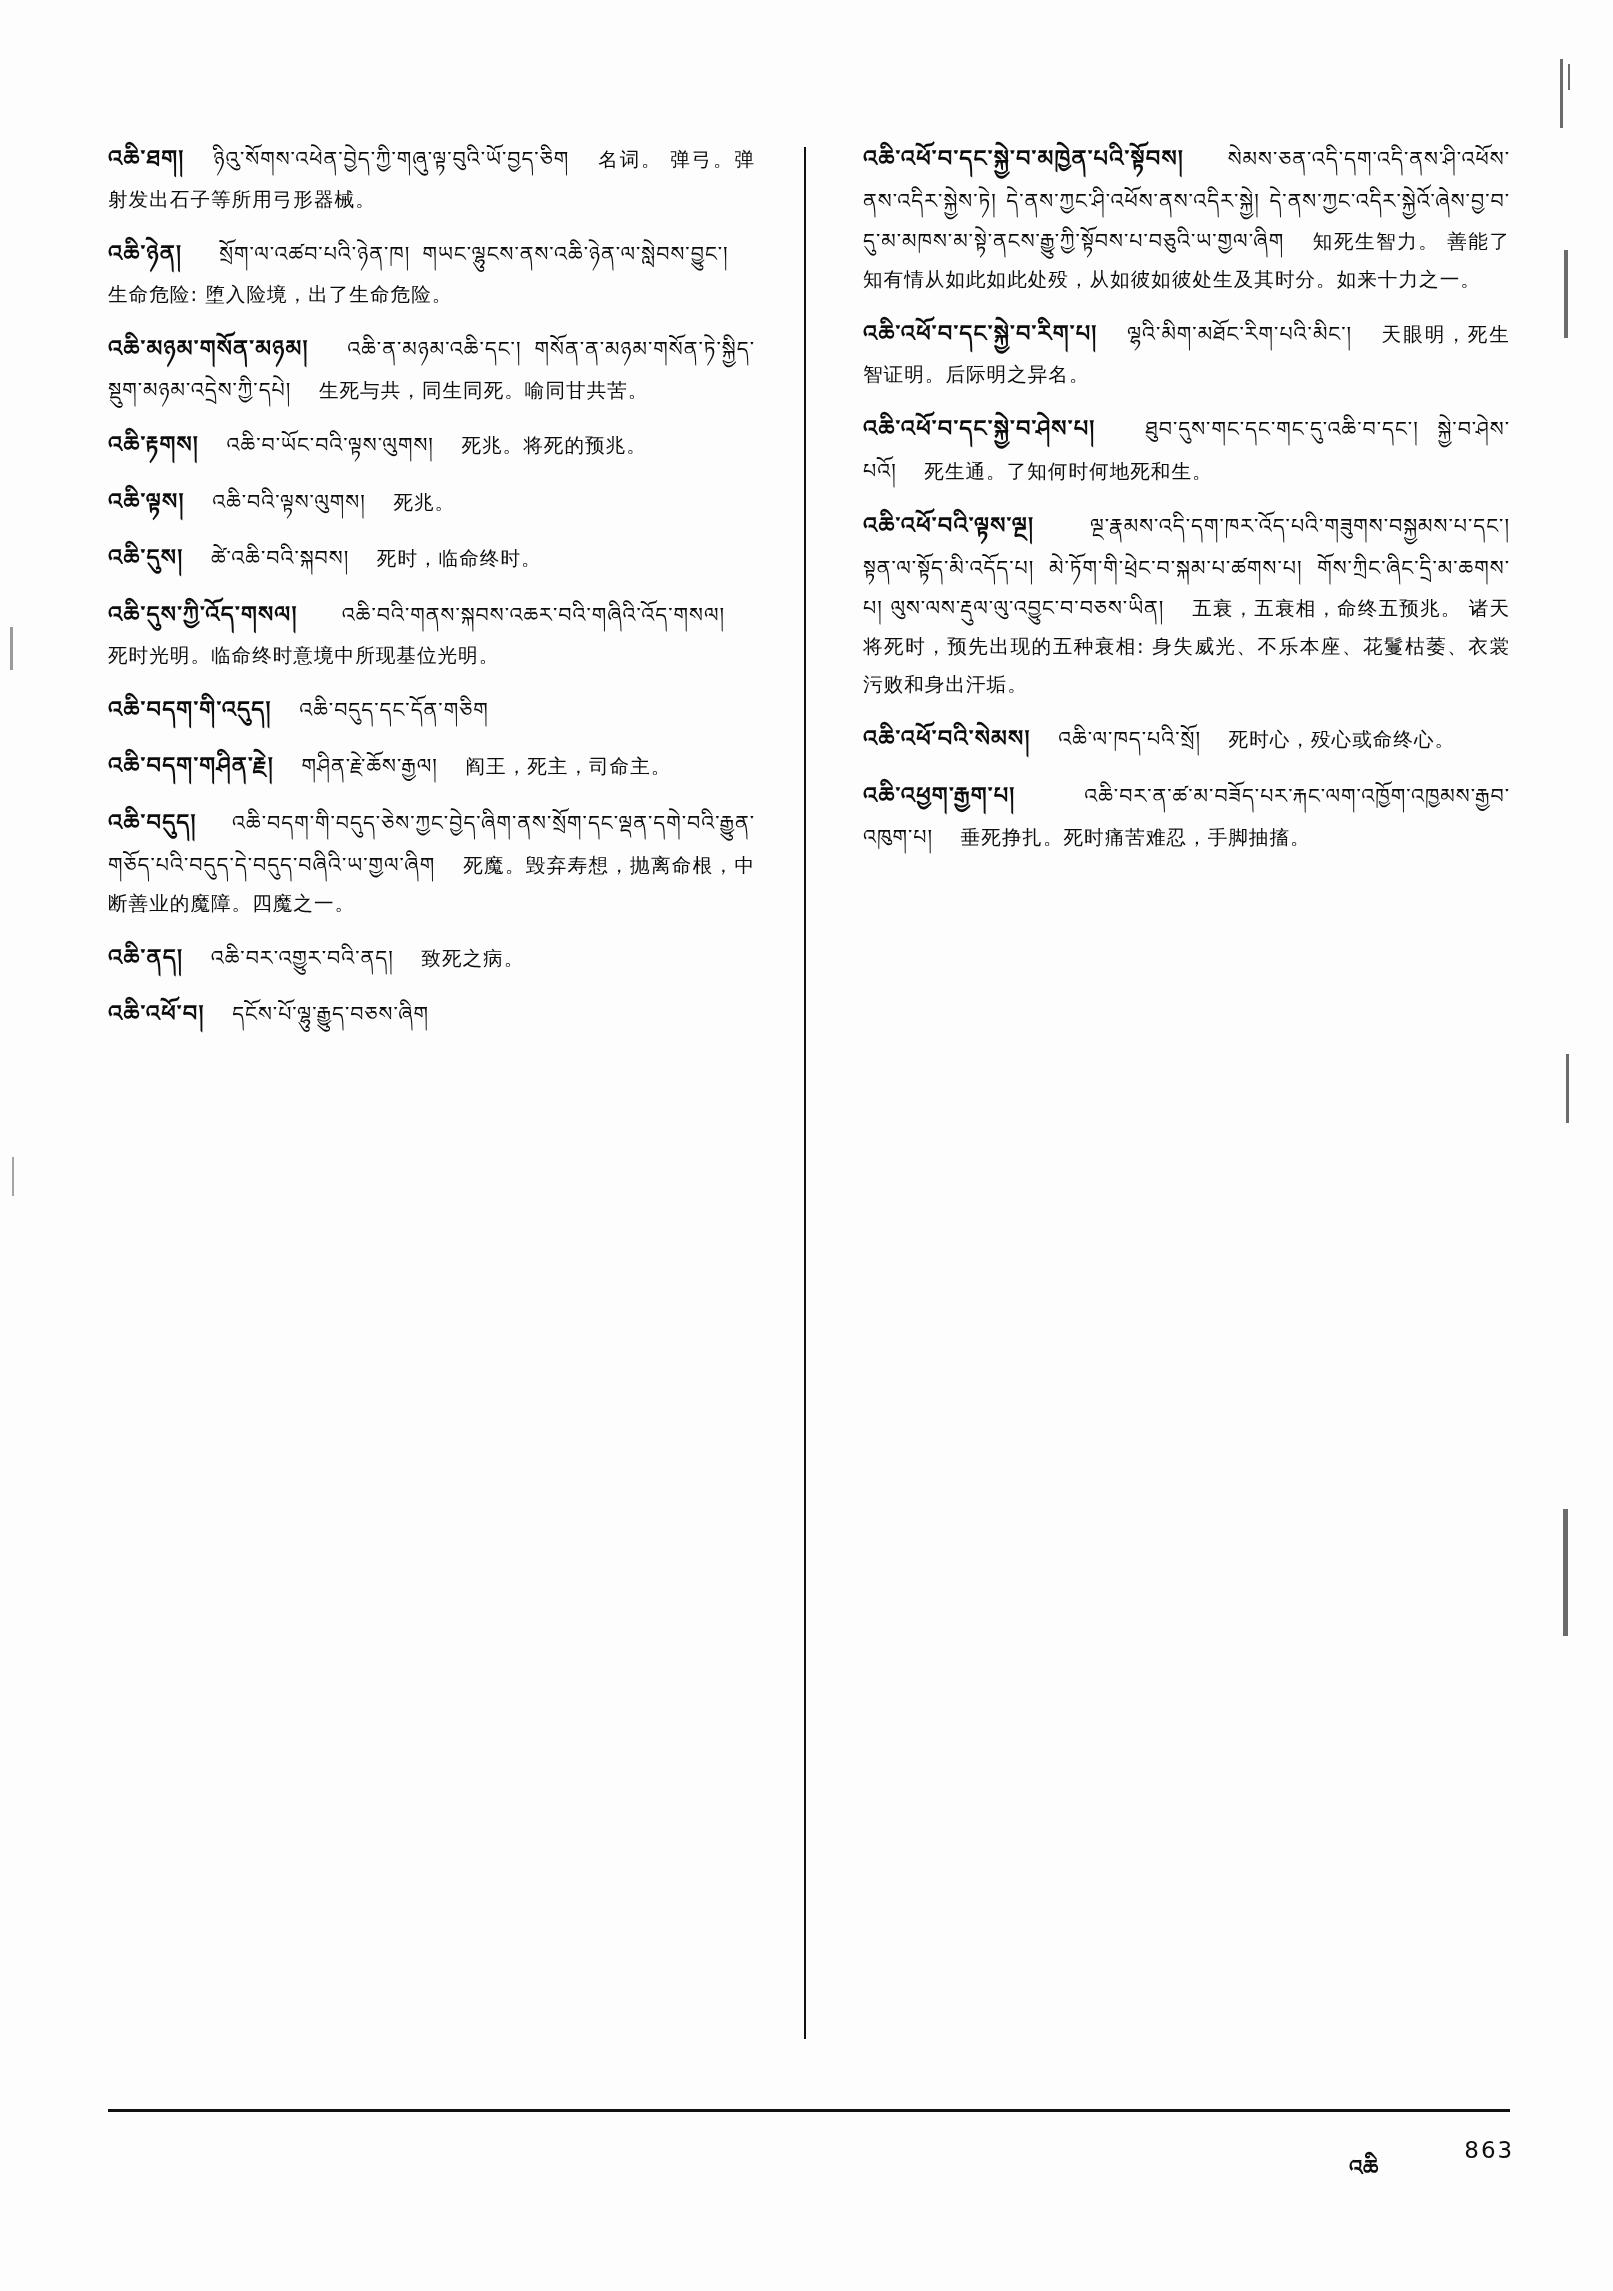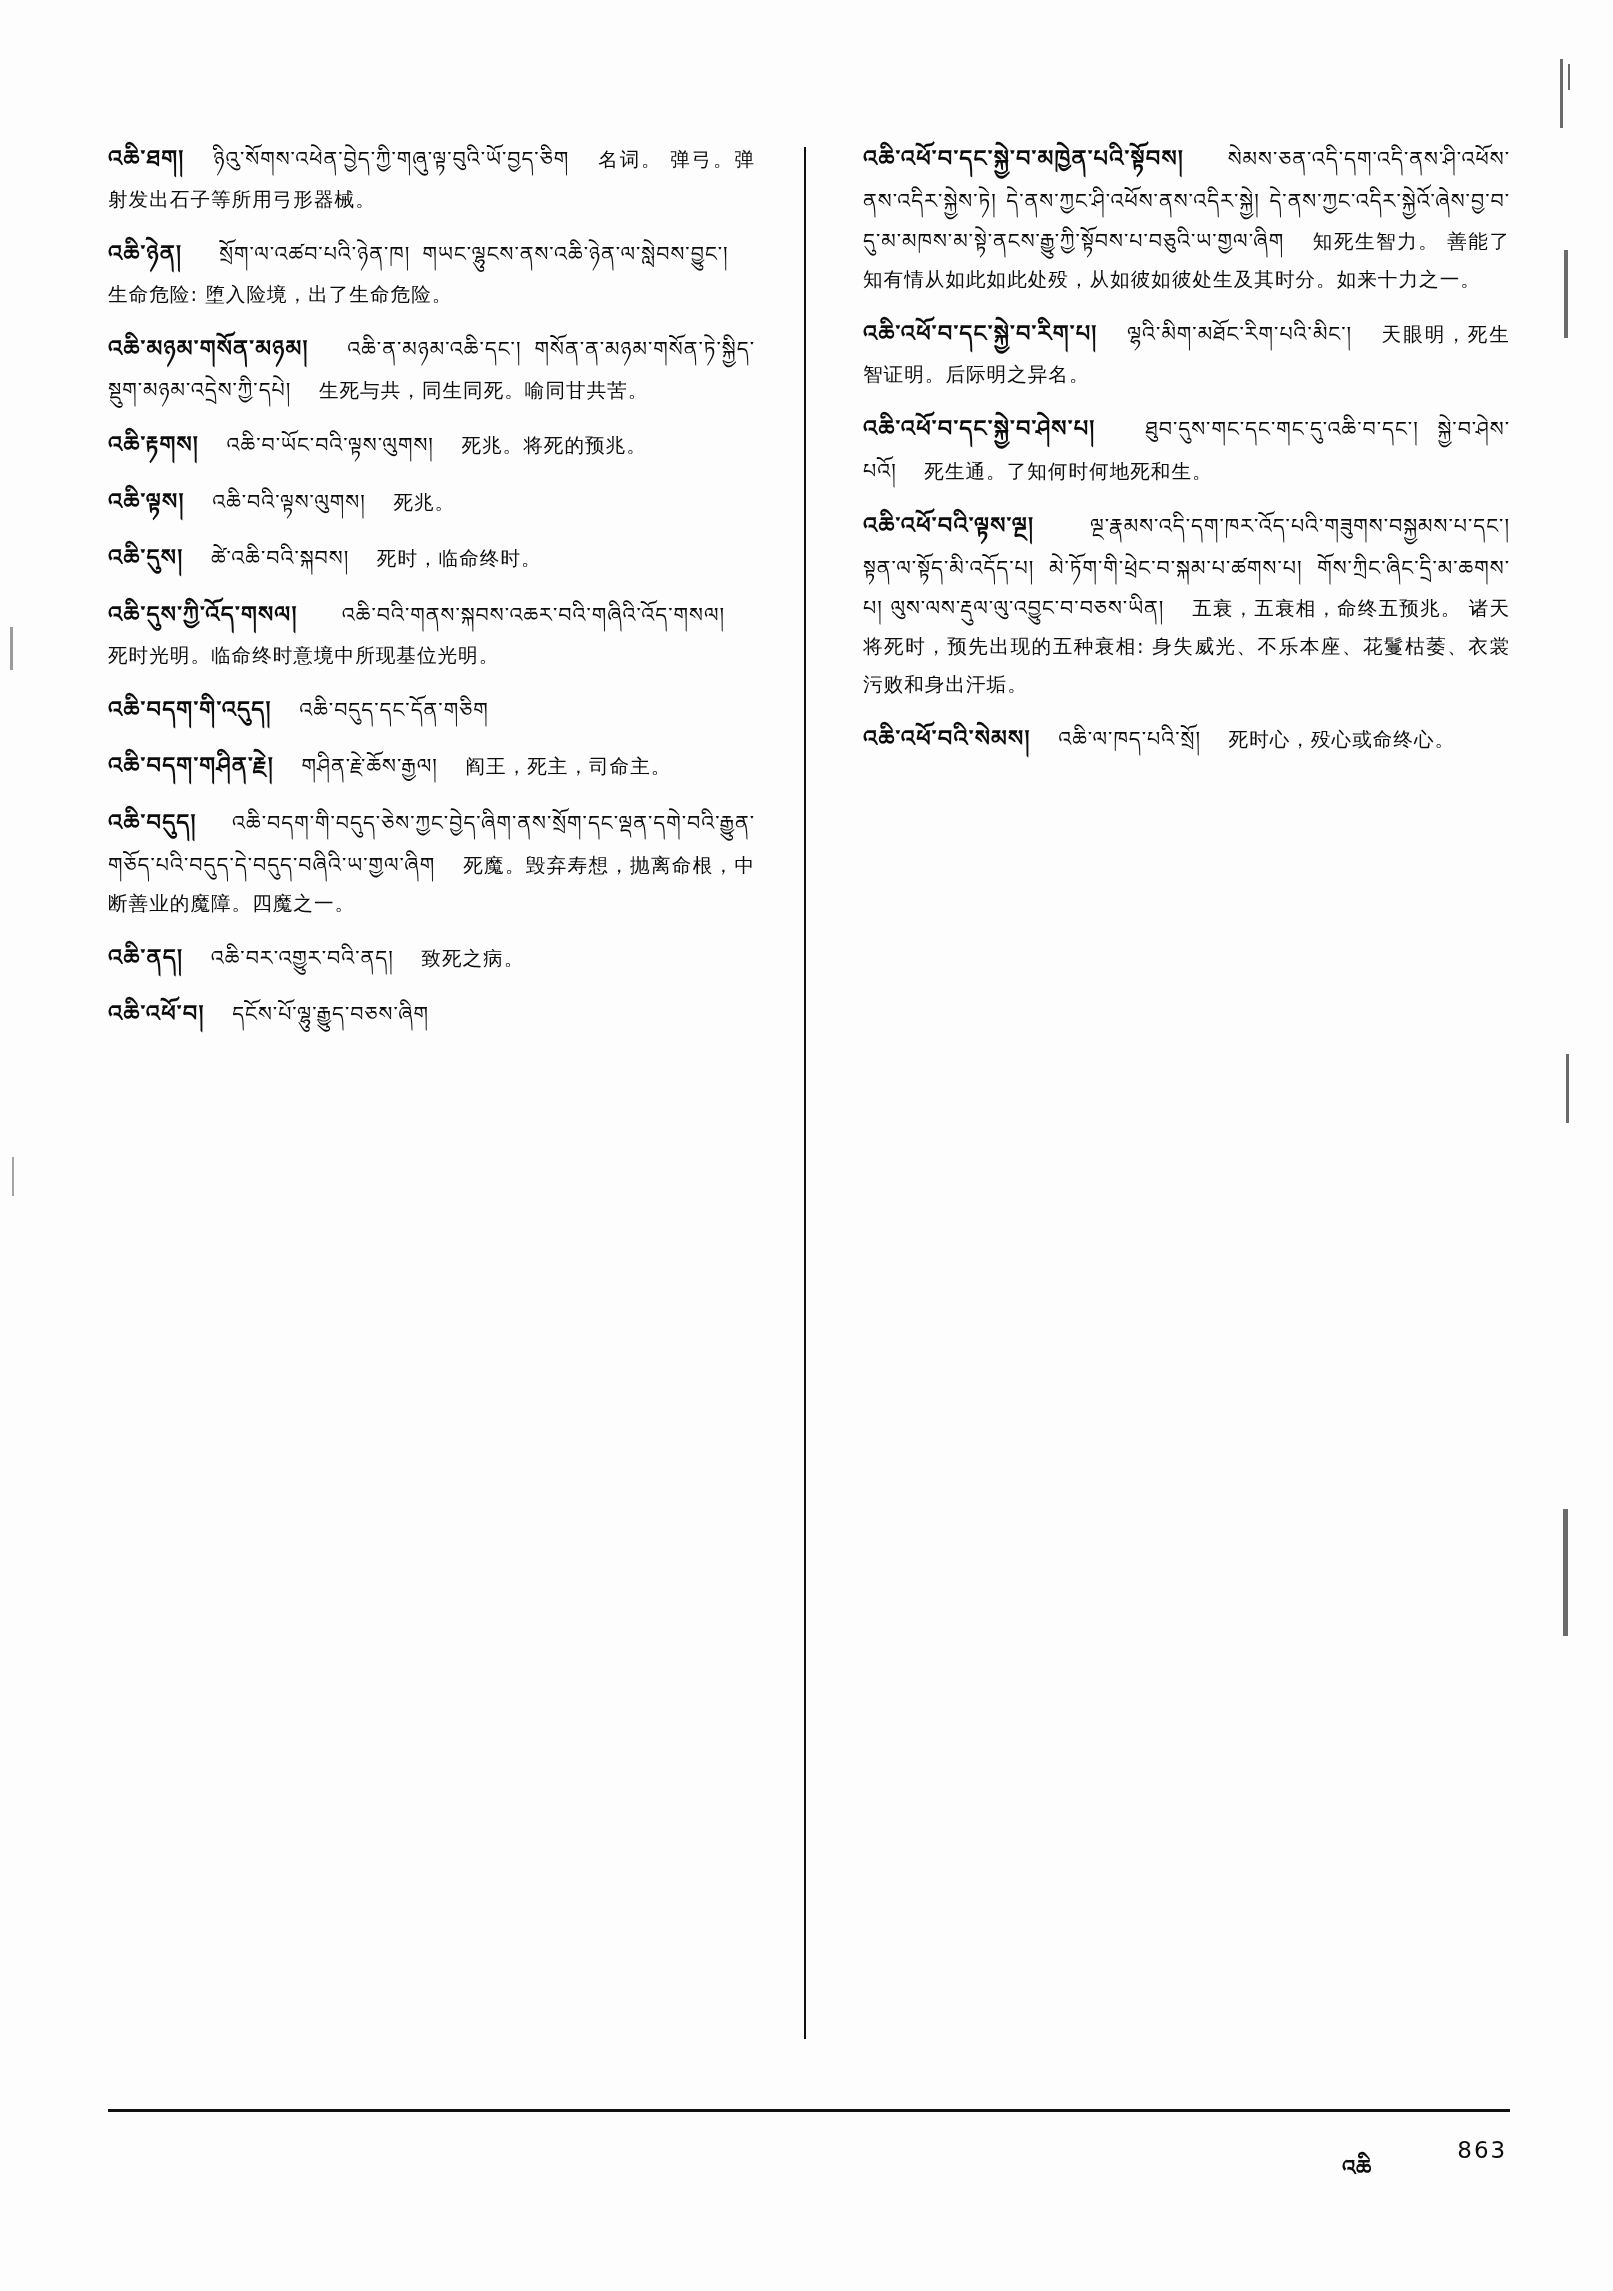--- a/index.html
+++ b/index.html
@@ -75,21 +75,21 @@
   }
 
   .bottom-rule{
     position:absolute;
     left:108px;top:2109px;
     width:1402px;height:2.9px;
     background:#111;
   }
   .footer{
     position:absolute;
-    left:117px;top:2137px;
+    left:124px;top:2137px;
     width:1402px;
     height:59px;
   }
   .folio-tib{
     position:absolute;right:147px;top:5.9px;
     font-size:21.6px;font-weight:700;
   }
   .folio-num{
     position:absolute;right:11.8px;top:0px;
     font-size:23px;font-weight:400;
@@ -295,20 +295,29 @@
       <div class="entry">
         <div class="line">
           <span class="tib tib-h">འཆི་འཕོ་བའི་སེམས།</span>
           <span class="sp"></span>
           <span class="tib tib-b">འཆི་ལ་ཁད་པའི་སྲོ།</span>
           <span class="sp"></span>
           <span class="cn">死时心，殁心或命终心。</span>
         </div>
       </div>
 
+      <div class="entry">
+        <div class="line">
+          <span class="tib tib-h">འཆི་འཕྱག་རྒྱག་པ།</span>
+          <span class="sp"></span>
+          <span class="tib tib-b">འཆི་བར་ན་ཚ་མ་བཟོད་པར་རྐང་ལག་འཁྱོག་འཁྱམས་རྒྱབ་འཁུག་པ།</span>
+          <span class="sp"></span>
+          <span class="cn">垂死挣扎。死时痛苦难忍，手脚抽搐。</span>
+        </div>
+      </div>
 
 
     </div>
 
   </div>
 
   <div class="bottom-rule"></div>
 
   <div class="footer">
     <span class="folio-tib tib">འཆི</span>

